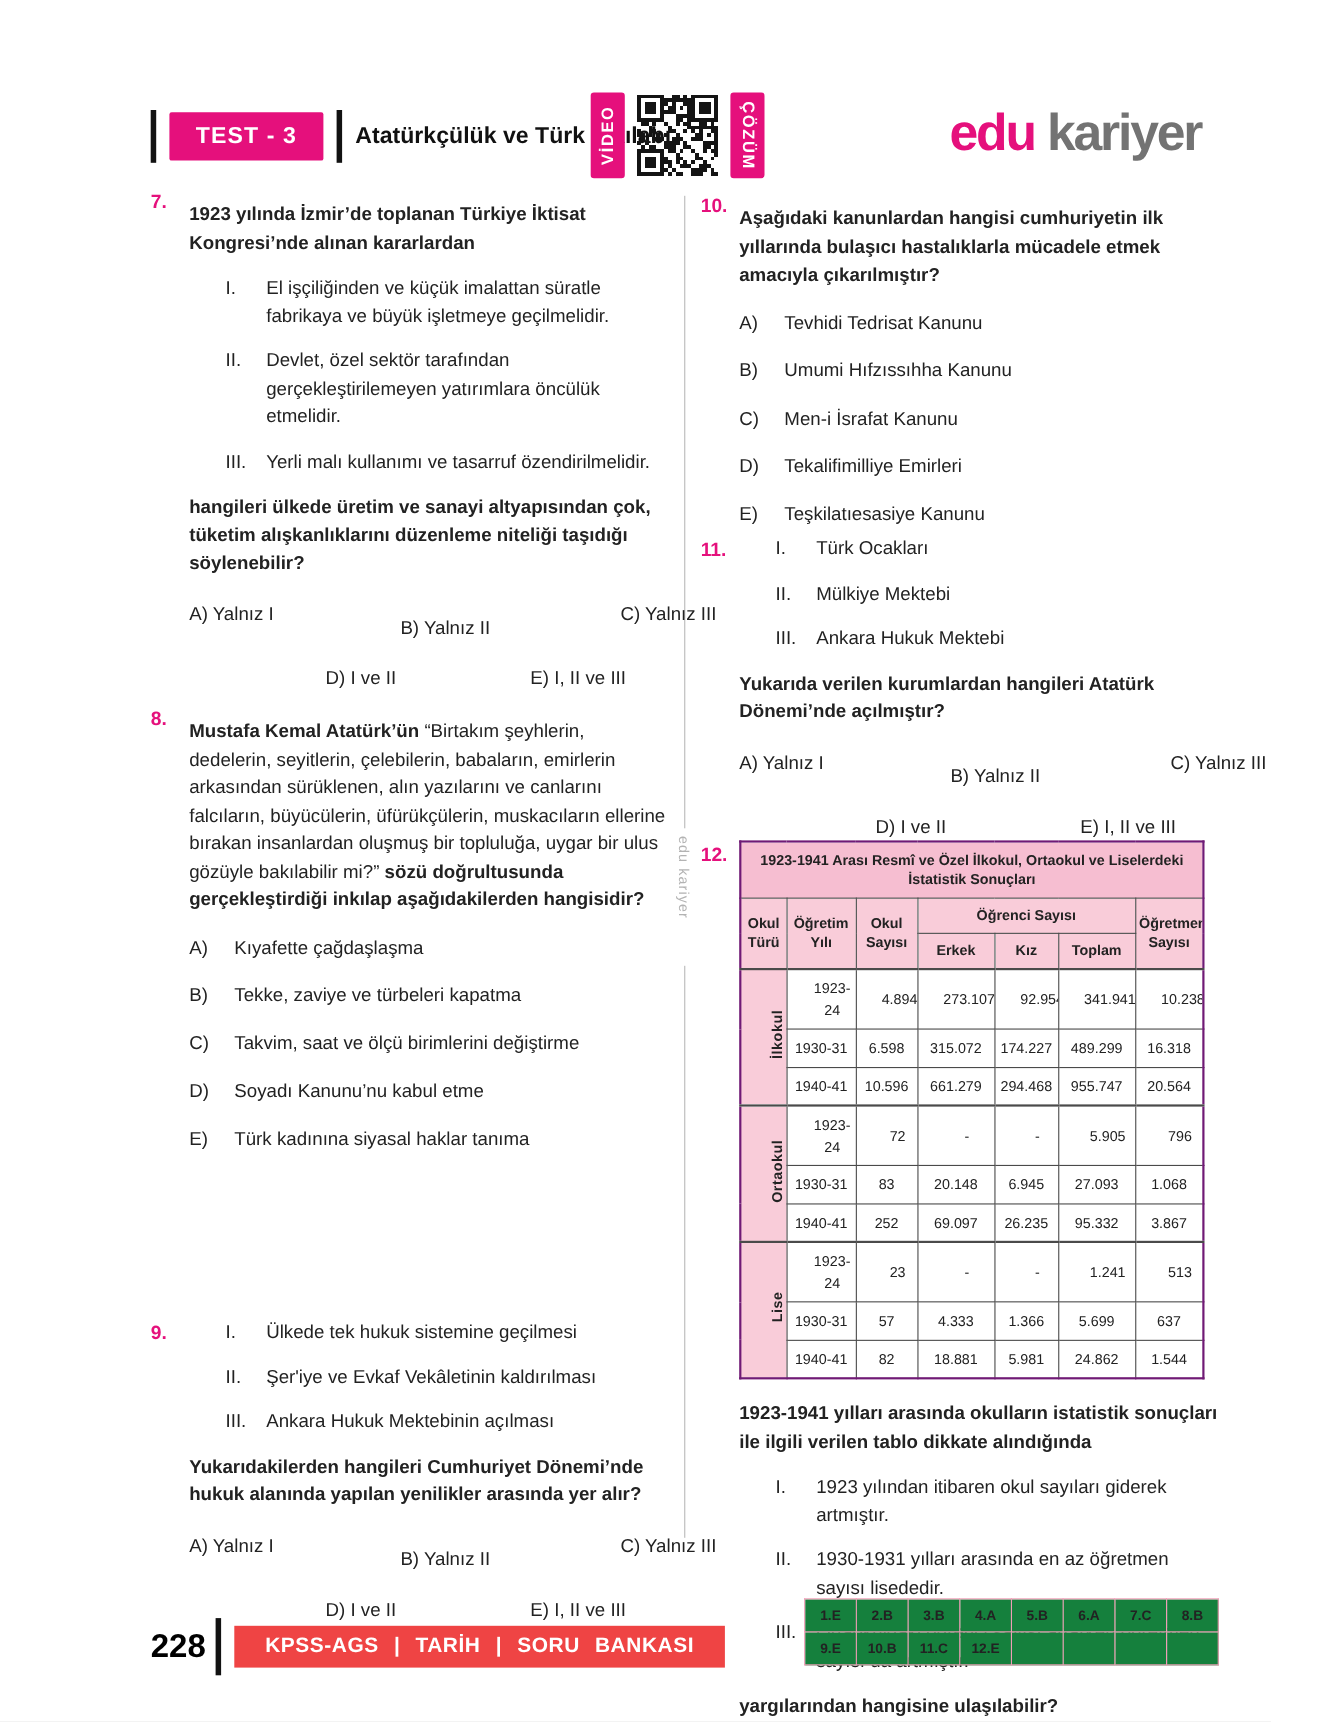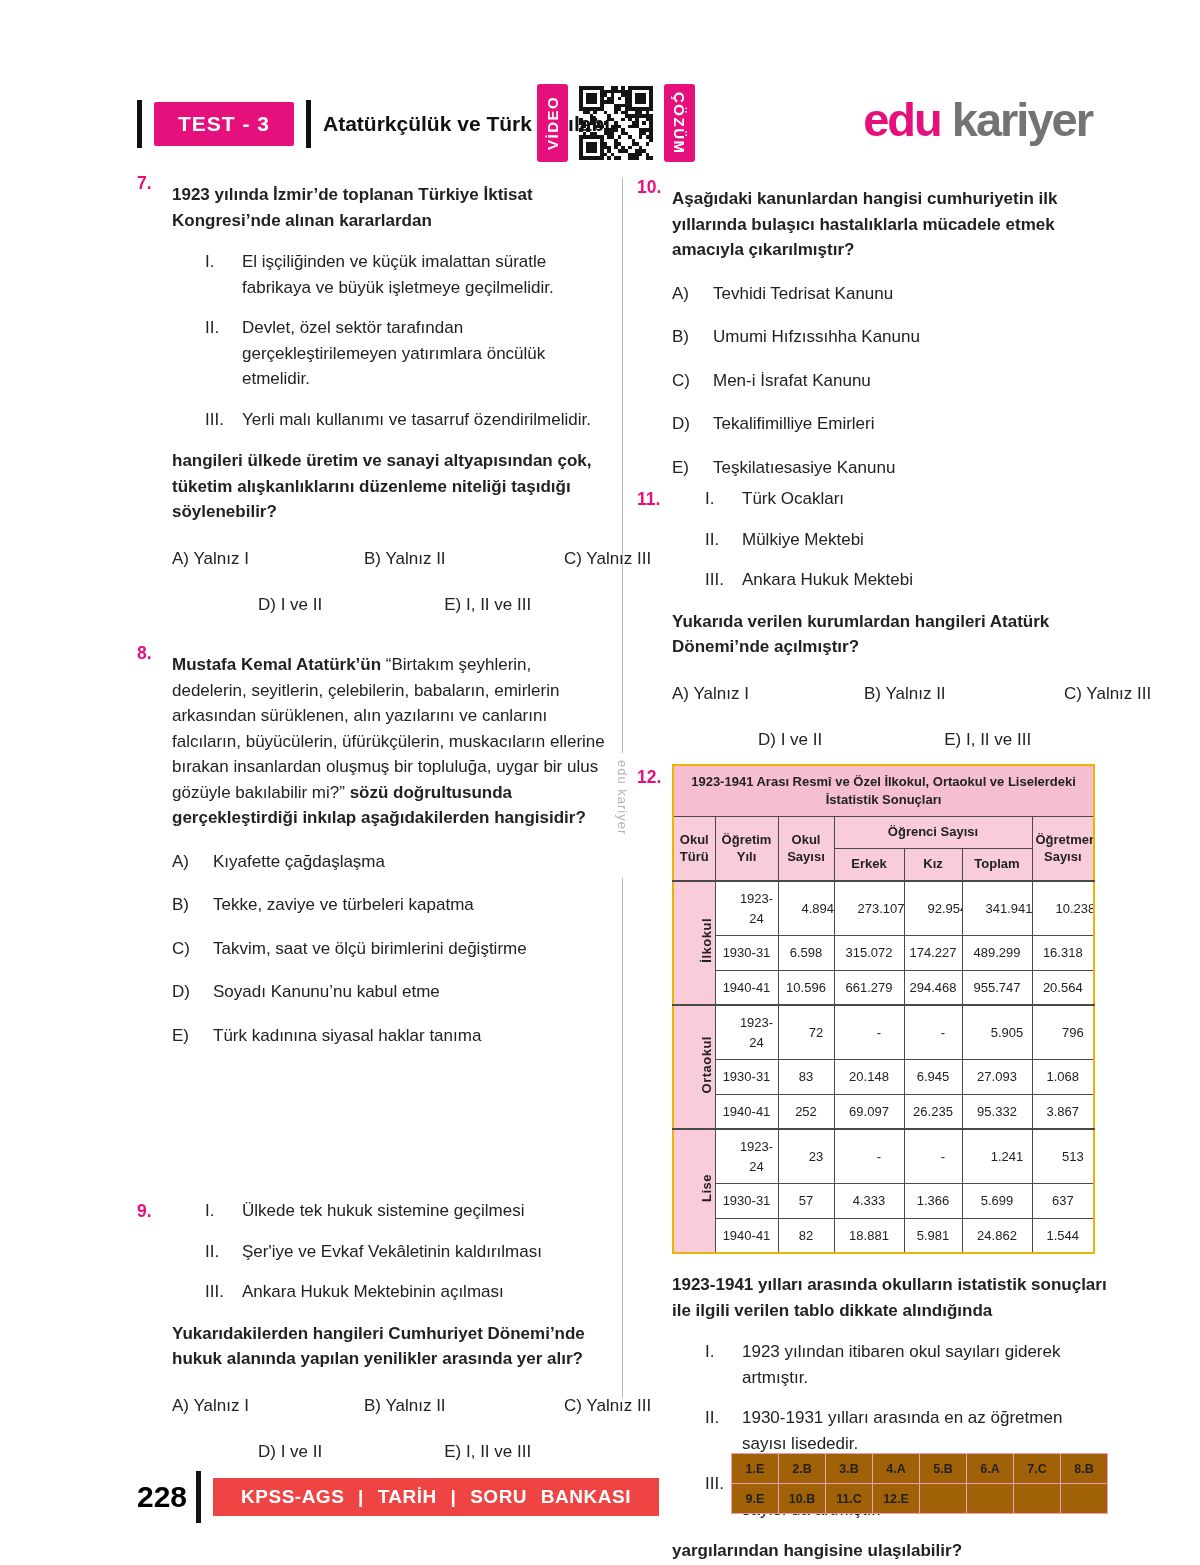--- a/index.html
+++ b/index.html
@@ -48,48 +48,48 @@
   .qbody { margin-left:35px; }
   .stem { margin:12px 0 14px; }
   .bold { font-weight:bold; }
   .closing { margin:16px 0 0; }
   .items { margin:16px 0 0; }
   .item { display:flex; padding-left:33px; margin-bottom:15px; }
   .rn { width:37px; flex:none; }
   .it { flex:1; }
   .optrow { display:flex; margin-top:21px; white-space:nowrap;gap:42px; }
   .optrow.r1 span:nth-child(1) { width:150px; flex:none; }
-  .optrow.r1 span:nth-child(2) { width:158px; flex:none; }
-  .optrow.r2 { padding-left:86px; }
+  .optrow.r1 span:nth-child(2) { width:158px; flex:none;margin-top:12px; }
+  .optrow.r2 { padding-left:86px;justify-content:center; }
   .optrow.r2 span:first-child { margin-right:80px; }
   .vopts { margin-top:18px; }
   .vopt { display:flex; margin-bottom:18px; }
   .vletter { width:41px; flex:none; }
   .vtext { flex:1; }
   
   .stats { border-collapse:collapse; width:421px; font-size:13px; text-align:center; color:#222;
-           border:2px solid #eab308; table-layout:fixed; }
+           border:2px solid #701a75; table-layout:fixed; }
   .stats td, .stats th { border:1px solid #4a4a4a; padding:7px 3px; overflow:hidden; }
   .t-title td { background:#f6bed1; font-weight:bold; font-size:13px; padding:7px 12px; line-height:1.4; }
   .t-head th, .t-head2 th { background:#f9ccd9; font-weight:bold; line-height:1.3; }
   .grp { background:#f9ccd9; }
   .vert { writing-mode:vertical-rl; transform:rotate(180deg); font-weight:bold; font-size:13px; letter-spacing:0.5px; }
   .stats tr.g-first td { border-top:2px solid #4a4a4a;padding-left:23px; }
   .stats td.num { background:#fff; }
   
   .pageno-row { position:absolute; left:137px; top:1477px; display:flex; align-items:center; height:40px; }
   .pageno { font-size:30px; font-weight:bold; color:#000000; margin-right:9px; }
   .fbar { width:5px; height:52px; background:#121212; margin-right:12px; flex:none; }
   .fbanner {
     background:#ef4444; color:#fff; font-weight:bold; font-size:19px;
     padding:8px 28px; letter-spacing:0.5px; word-spacing:8px; white-space:nowrap;
   }
   .key { position:absolute; left:731px; top:1453px; border-collapse:collapse;
          font-size:12.5px; font-weight:bold; color:#222; }
-  .key td { border:1px solid #ef9db6; background:#a16207; width:44px; height:27px; text-align:center; }
+  .key td { border:1px solid #ef9db6; background:#15803d; width:44px; height:27px; text-align:center; }
 </style>
 </head>
 <body>
 
 <div class="page">
 
   <div class="hdr">
     <div class="badge-row">
       <span class="vbar"></span>
       <span class="test-badge">TEST - 3</span>

